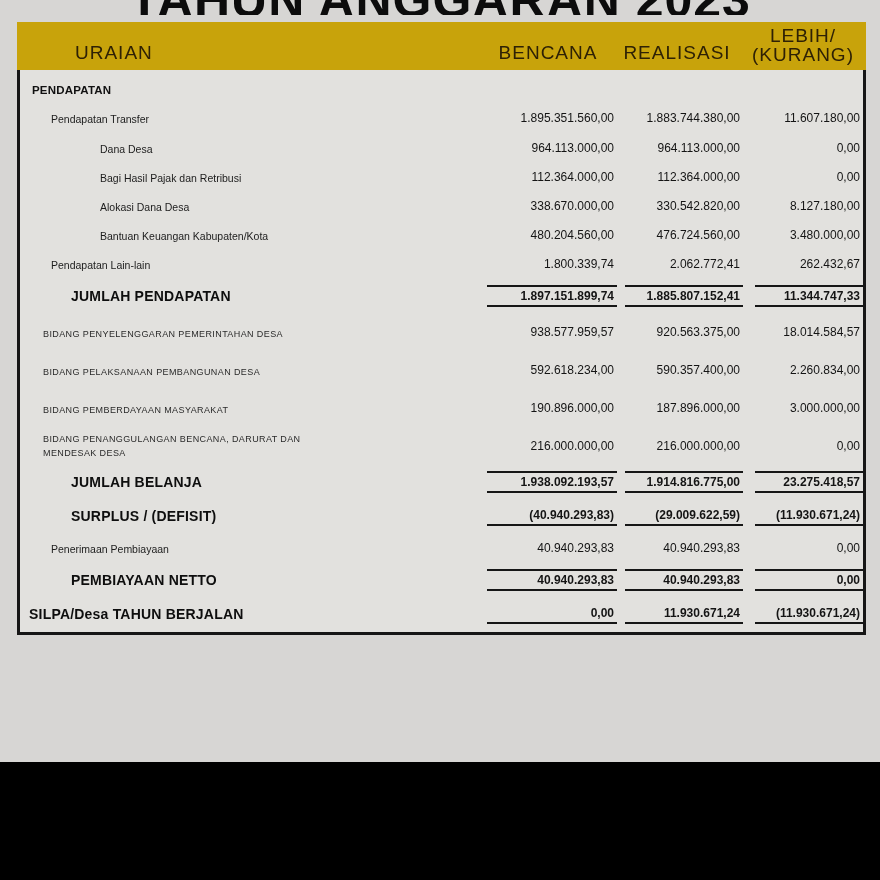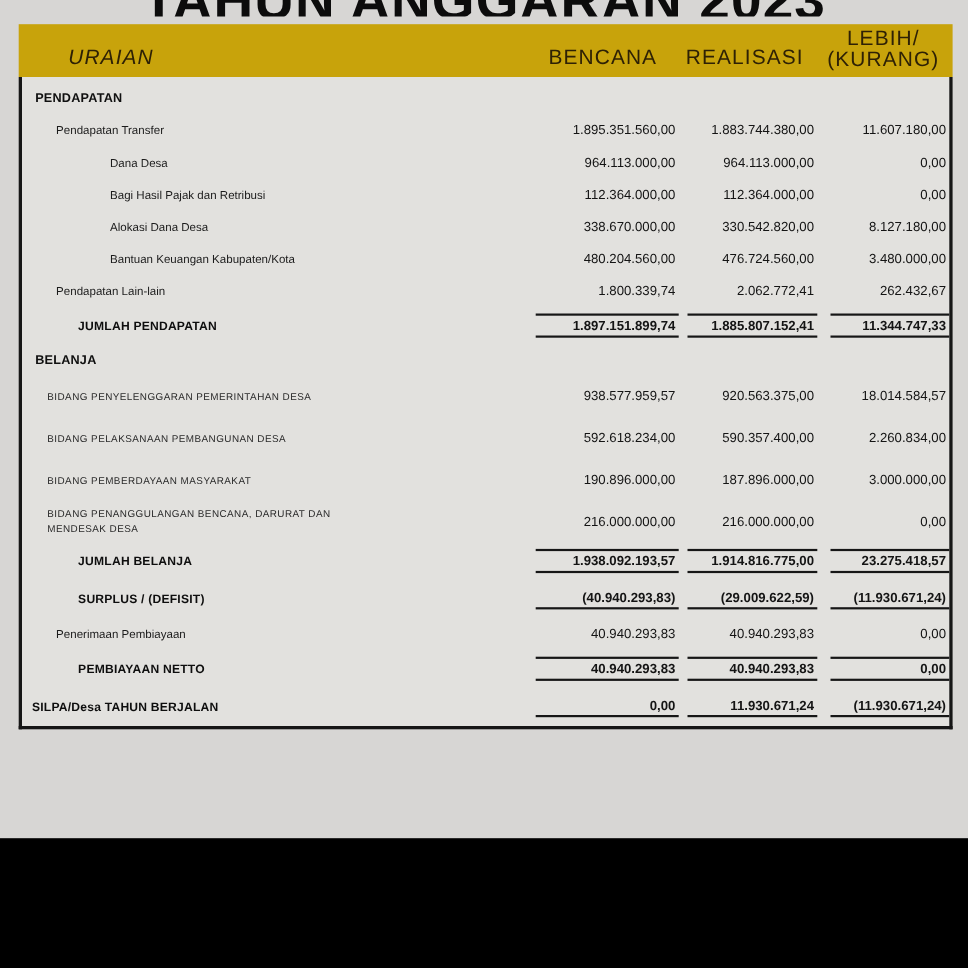--- a/index.html
+++ b/index.html
@@ -12,21 +12,21 @@
 
   .title-clip{position:absolute; top:0; left:0; width:880px; height:15px; overflow:hidden; text-align:center;}
   .title-clip span{display:block; font-size:50px; font-weight:bold; letter-spacing:1px;
     line-height:62px; margin-top:-31px; color:var(--title-text); white-space:nowrap;}
 
   .table-wrap{position:absolute; left:17px; top:22px; width:849px;}
 
   .thead{height:48px; background:var(--header-bg); color:var(--header-text); display:flex;
     font-size:19px; letter-spacing:1px;}
   .thead .hc{display:flex; align-items:flex-end; padding-bottom:6px;}
-  .h1{width:465px; padding-left:45px;font-style:italic;}
+  .h1{width:465px; padding-left:58px;}
   .h2{width:132px; justify-content:center;}
   .h3{width:126px; justify-content:center;}
   .h4{flex:1; justify-content:center; text-align:center; line-height:19px;}
 
   .tbody-box{background:var(--table-bg); border:3px solid #161616; border-top:none; padding:5px 0 2px 0;}
   table{width:100%; border-collapse:collapse; table-layout:fixed;}
   td{vertical-align:middle; padding:0;}
 
   .v-section{height:28px;} .v-item{height:30px;} .v-subitem{height:29px;}
   .v-bidang{height:38px;} .v-total{height:34px;} .v-silpa{height:33px;}
@@ -35,21 +35,21 @@
   .v-item td.c1{padding-left:31px;}
   .v-subitem td.c1{padding-left:80px;}
   .v-bidang td.c1{padding-left:23px;}
   .v-total td.c1{padding-left:51px;}
   .v-silpa td.c1{padding-left:9px;}
 
   .v-section .lbl{font-weight:bold; font-size:11.5px; letter-spacing:.2px; color:#101010;}
   .v-item .lbl,.v-subitem .lbl{font-size:10.5px; color:#1c1c1c;}
   .v-bidang .lbl{font-size:9px; letter-spacing:.4px; color:#2a2a2a; display:inline-block;
     max-width:262px; line-height:14px;}
-  .v-total .lbl,.v-silpa .lbl{font-weight:bold; font-size:11px; letter-spacing:.2px; color:#0e0e0e;}
+  .v-total .lbl,.v-silpa .lbl{font-weight:bold; font-size:14px; letter-spacing:.2px; color:#0e0e0e;}
 
   .numline{text-align:right; font-size:12px; color:#141414; padding:2px 3px 2px 0; margin-left:8px;
     white-space:nowrap;}
   td.c2 .numline{margin-left:2px;}
   td.c4 .numline{margin-left:12px;}
   .v-total .numline,.v-silpa .numline{font-weight:bold;}
 
   .rule-tb .numline{border-top:2px solid var(--rule); border-bottom:2px solid var(--rule);}
   .rule-b .numline{border-bottom:2px solid var(--rule);}
 
@@ -172,32 +172,20 @@
     <td class="c2">
               <div class="numline">1.897.151.899,74</div>
             </td>
     <td class="c3">
               <div class="numline">1.885.807.152,41</div>
             </td>
     <td class="c4">
               <div class="numline">11.344.747,33</div>
             </td>
   </tr>
-          <tr class="v-section">
-    <td class="c1"><span class="lbl">BELANJA</span></td>
-    <td class="c2">
-              <div class="numline"></div>
-            </td>
-    <td class="c3">
-              <div class="numline"></div>
-            </td>
-    <td class="c4">
-              <div class="numline"></div>
-            </td>
-  </tr>
           <tr class="v-bidang">
     <td class="c1"><span class="lbl">BIDANG PENYELENGGARAN PEMERINTAHAN DESA</span></td>
     <td class="c2">
               <div class="numline">938.577.959,57</div>
             </td>
     <td class="c3">
               <div class="numline">920.563.375,00</div>
             </td>
     <td class="c4">
               <div class="numline">18.014.584,57</div>

